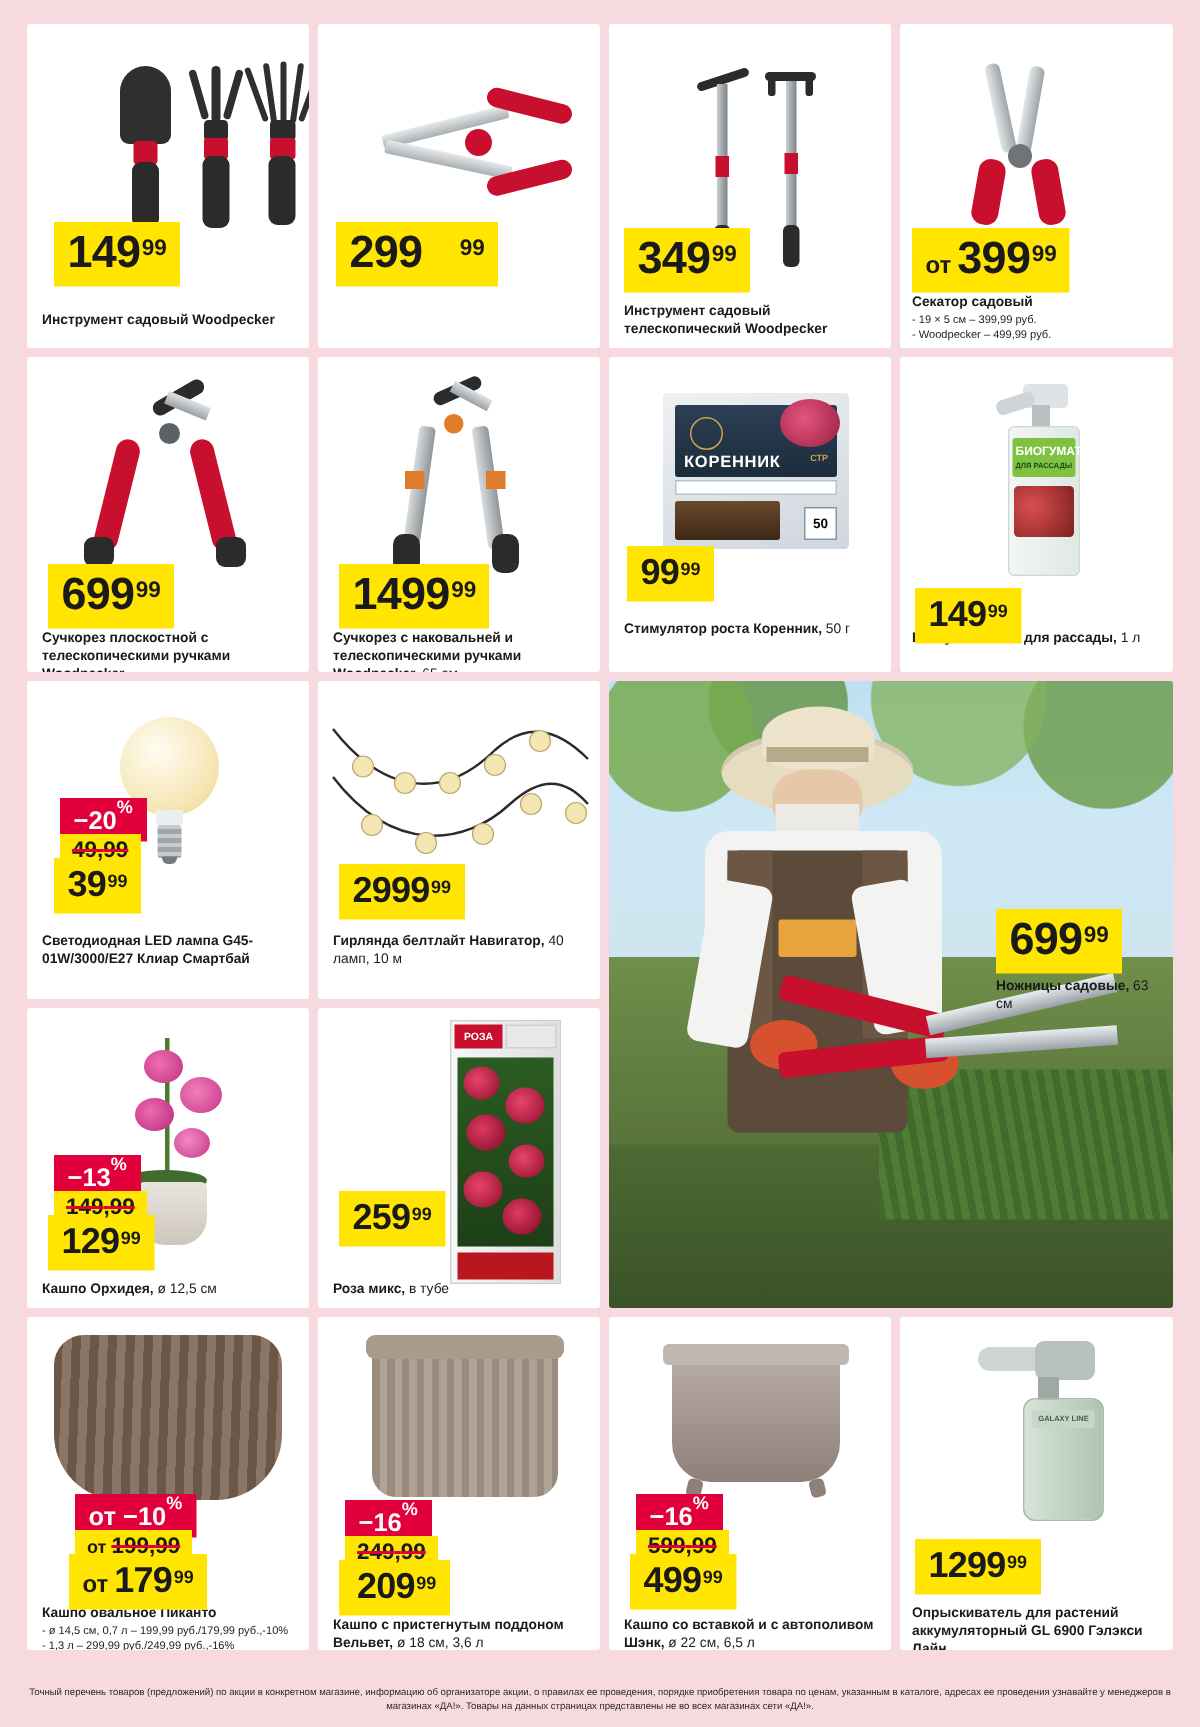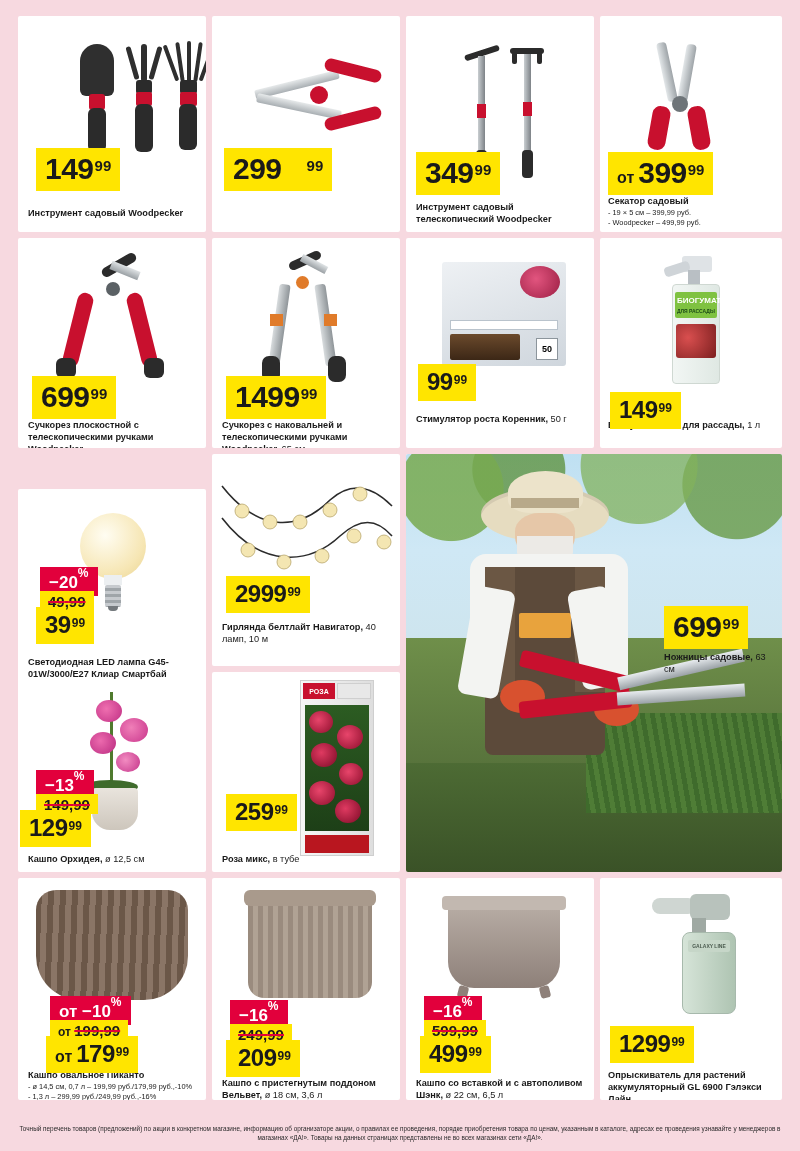--- a/index.html
+++ b/index.html
@@ -238,20 +238,25 @@
       <span class="int">1499</span>
         <span class="dec">99</span>
     </div>
     <div class="cap" style="left:10px; top:182px; width:176px;">
       <b>Сучкорез с наковальней и телескопическими ручками Woodpecker,</b><span class="reg"> 65 см</span>
     </div>
   </div>
 
   <div class="card" style="left:406px; top:238px; width:188px; height:210px;">
     <div class="art" style="left:36px; top:24px; width:124px; height:104px; background:linear-gradient(160deg,#eef1f4,#cfd6dd); border-radius:3px;">
+      <div style="position:absolute;left:8px;top:8px;width:108px;height:48px;background:linear-gradient(180deg,#2c3f55,#1d2c3c);border-radius:2px;">
+        <div style="position:absolute;left:10px;top:8px;width:22px;height:22px;border:1.5px solid #c9a24a;border-radius:50%;"></div>
+        <div style="position:absolute;left:6px;top:32px;color:#fff;font-size:11px;font-weight:bold;letter-spacing:0.5px;">КОРЕННИК</div>
+        <div style="position:absolute;right:6px;top:33px;color:#c9a24a;font-size:6px;font-weight:bold;">СТР</div>
+      </div>
       <div style="position:absolute;left:8px;top:58px;width:108px;height:10px;background:#fff;border:1px solid #b9c3cc;"></div>
       <div style="position:absolute;left:8px;top:72px;width:70px;height:26px;background:linear-gradient(180deg,#6b4a2c,#3c2716);border-radius:2px;"></div>
       <div style="position:absolute;right:8px;bottom:6px;width:22px;height:22px;background:#fff;border:1px solid #8c959c;font-size:9px;font-weight:bold;display:flex;align-items:center;justify-content:center;">50</div>
       <div style="position:absolute;left:78px;top:4px;width:40px;height:32px;border-radius:50%;background:radial-gradient(circle at 40% 40%,#e2557f,#9b1e43);"></div>
     </div>
 
     <div class="tag small" style="left:12px; top:126px;">
       <span class="int">99</span>
         <span class="dec">99</span>
     </div>
@@ -274,21 +279,21 @@
 
     <div class="tag small" style="left:10px; top:154px;">
       <span class="int">149</span>
         <span class="dec">99</span>
     </div>
     <div class="cap" style="left:8px; top:182px; width:168px;">
       <b>Биогумат калия для рассады,</b><span class="reg"> 1 л</span>
     </div>
   </div>
 
-  <div class="card" style="left:18px; top:454px; width:188px; height:212px;margin-top:35px;">
+  <div class="card" style="left:18px; top:454px; width:188px; height:212px;">
     <div class="art" style="left:62px; top:24px; width:68px; height:104px;">
       <div style="position:absolute;left:0;top:0;width:66px;height:66px;border-radius:50%;background:radial-gradient(circle at 38% 34%,#fffdf2,#f6e6b4 65%,#e9d390);"></div>
       <div style="position:absolute;left:24px;top:62px;width:18px;height:10px;background:#eceff1;"></div>
       <div style="position:absolute;left:25px;top:72px;width:16px;height:22px;background:repeating-linear-gradient(180deg,#c6cace 0 3px,#9fa5a9 3px 6px);border-radius:2px;"></div>
       <div style="position:absolute;left:28px;top:93px;width:10px;height:5px;background:#74797d;border-radius:0 0 4px 4px;"></div>
     </div>
 
     <div class="tag-red" style="left:22px; top:78px;">
       <span>−20</span><span class="pct">%</span>
     </div>
@@ -385,21 +390,21 @@
       <div style="position:absolute;left:6px;top:96px;width:56px;height:14px;border-radius:50%;background:#3f6b2c;"></div>
       <div style="position:absolute;left:16px;top:104px;width:46px;height:42px;background:linear-gradient(180deg,#e9e4dd,#cdc6bc);border-radius:4px 4px 18px 18px;"></div>
     </div>
 
     <div class="tag-red" style="left:18px; top:98px;">
       <span>−13</span><span class="pct">%</span>
     </div>
     <div class="oldprice" style="left:18px; top:122px;">
       <span class="strike"><span>149</span>,<span>99</span></span>
     </div>
-    <div class="tag small" style="left:2px; top:138px;">
+    <div class="tag small" style="left:14px; top:138px;">
       <span class="int">129</span>
         <span class="dec">99</span>
     </div>
     <div class="cap" style="left:10px; top:182px; width:172px;">
       <b>Кашпо Орхидея,</b><span class="reg"> ø 12,5 см</span>
     </div>
   </div>
 
   <div class="card" style="left:212px; top:672px; width:188px; height:200px;">
     <div class="art" style="left:88px; top:8px; width:74px; height:176px; background:linear-gradient(90deg,#f6f6f6,#dedede); border:1px solid #cfcfcf;">

